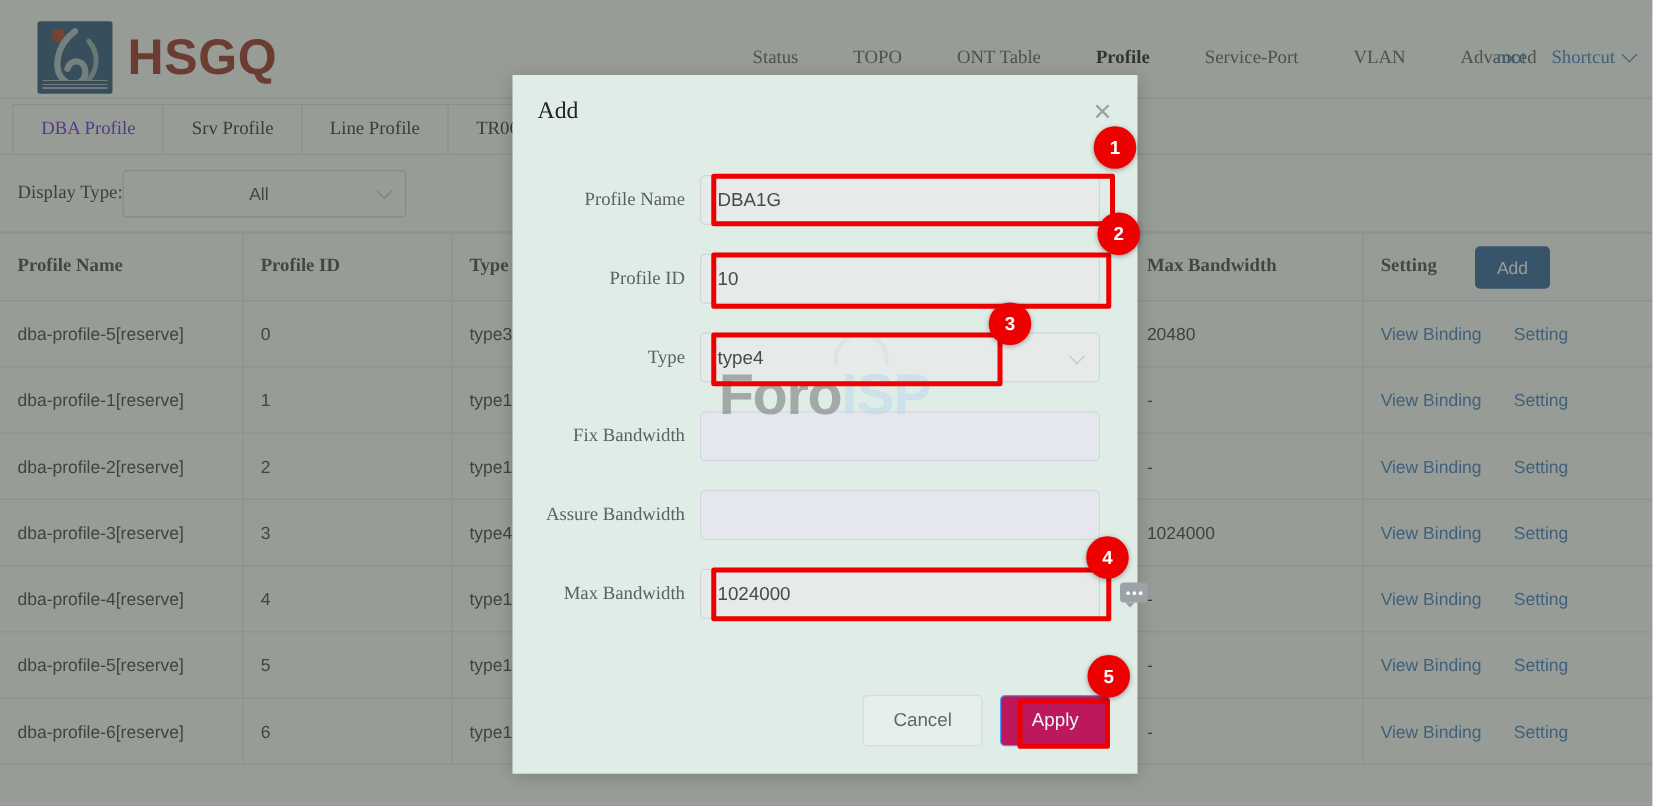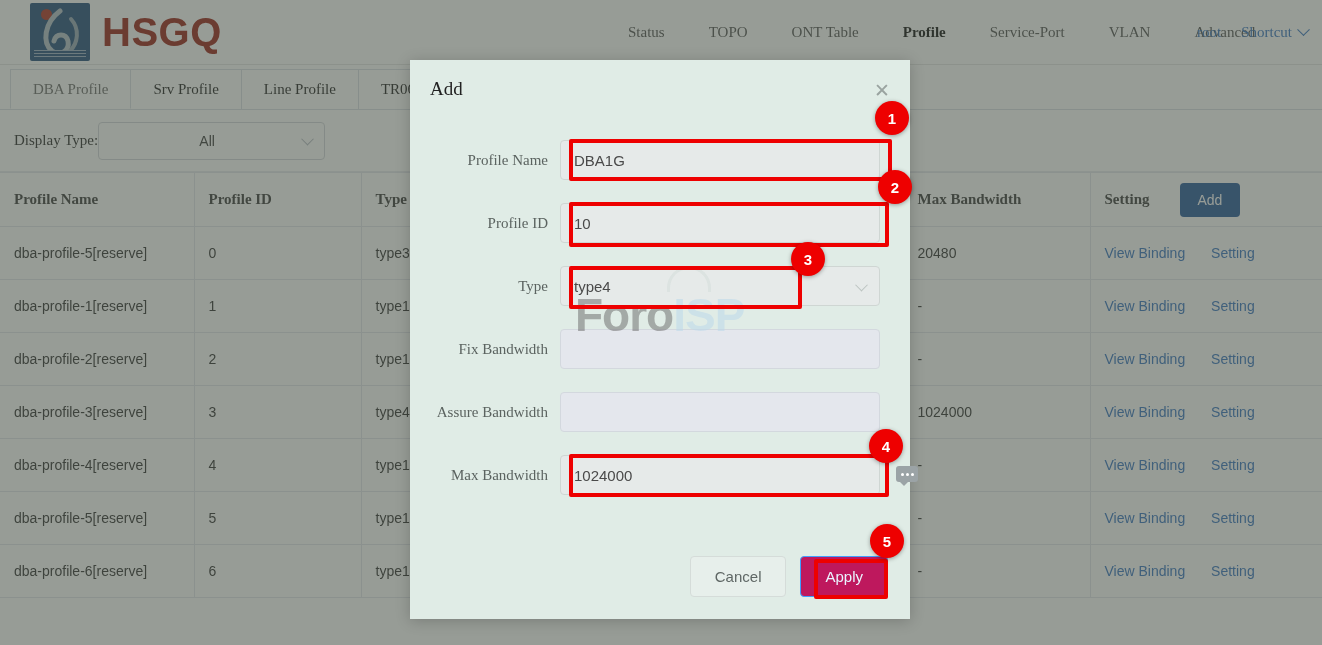--- a/index.html
+++ b/index.html
@@ -9,21 +9,21 @@
     overflow: hidden;
     background: #ffffff;
   }
   #app {
     position: relative;
     width: 1322px; height: 645px;
     overflow: hidden;
   }
 
   
-  .page { position: absolute; inset: 0; background: #ffffff; }
+  .page { position: absolute; inset: 0; background: #ffffff; margin-top: 14px; }
 
   .header {
     height: 65px;
     background: #ffffff;
     border-bottom: 1px solid #e6e6e6;
     display: flex;
     align-items: center;
     padding: 0 20px 0 30px;
     position: relative;
   }
@@ -49,21 +49,21 @@
     font-family: "Liberation Sans", sans-serif;
     font-weight: bold;
     font-size: 40px;
     letter-spacing: 0.5px;
     color: #9e2a1f;
     line-height: 1;
   }
 
   .nav {
     position: absolute;
-    left: 606px; top: 0;
+    left: 580px; top: 0;
     height: 65px;
     display: flex;
     align-items: center;
     gap: 0;
   }
   .nav-item {
     font-family: "Liberation Serif", serif;
     font-size: 15px;
     color: #5a5a5a;
     padding: 0 22px;
@@ -94,21 +94,21 @@
     font-size: 15px;
     color: #2c2c2c;
     border: 1px solid #dcdfe6;
     border-bottom: none;
     background: #fff;
     margin-top: 4px;
     cursor: pointer;
     white-space: nowrap;
   }
   .tab + .tab { border-left: none; }
-  .tab.active { color: #737373; border-bottom: 1px solid #fff; }
+  .tab.active { color: #6d28d9; border-bottom: 1px solid #fff; }
 
   .filterbar {
     height: 62px;
     display: flex; align-items: center;
     padding-left: 14px;
     background: #fff;
     border-bottom: 1px solid #e9ecef;
   }
   .filter-label { font-size: 15px; color: #333; }
   .select-box {

